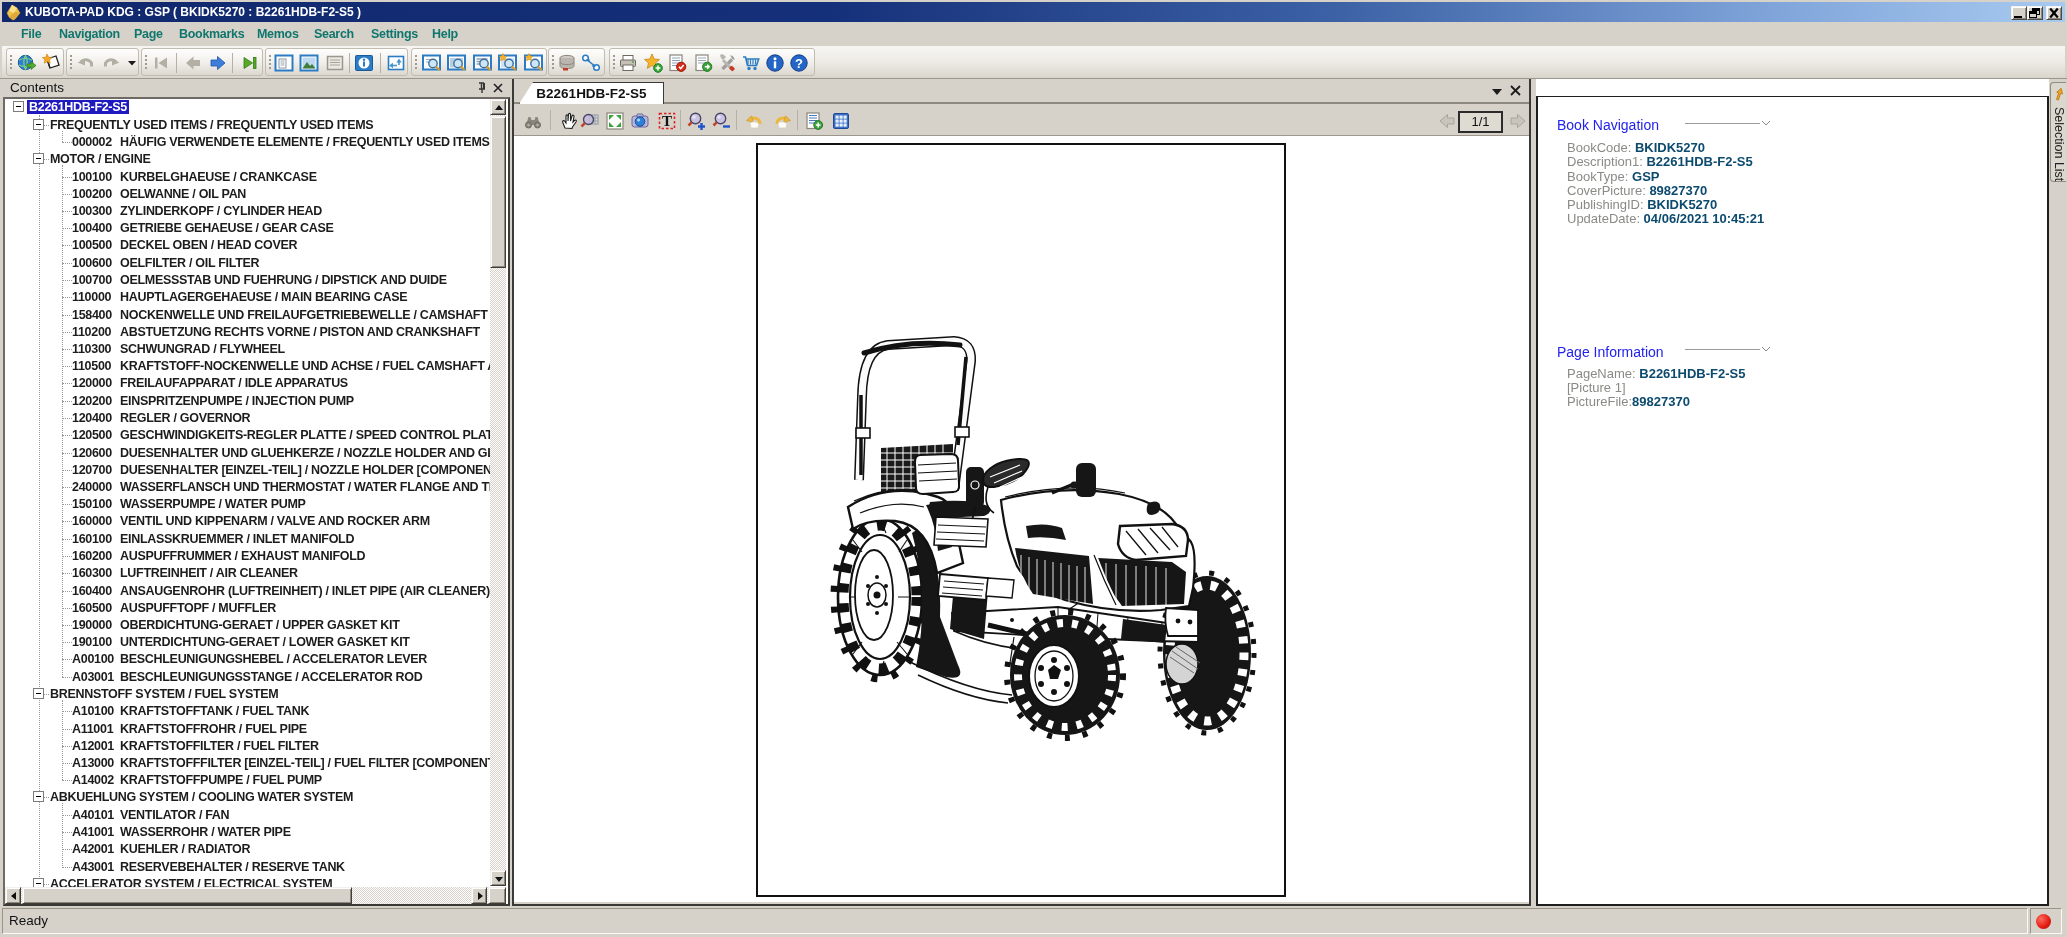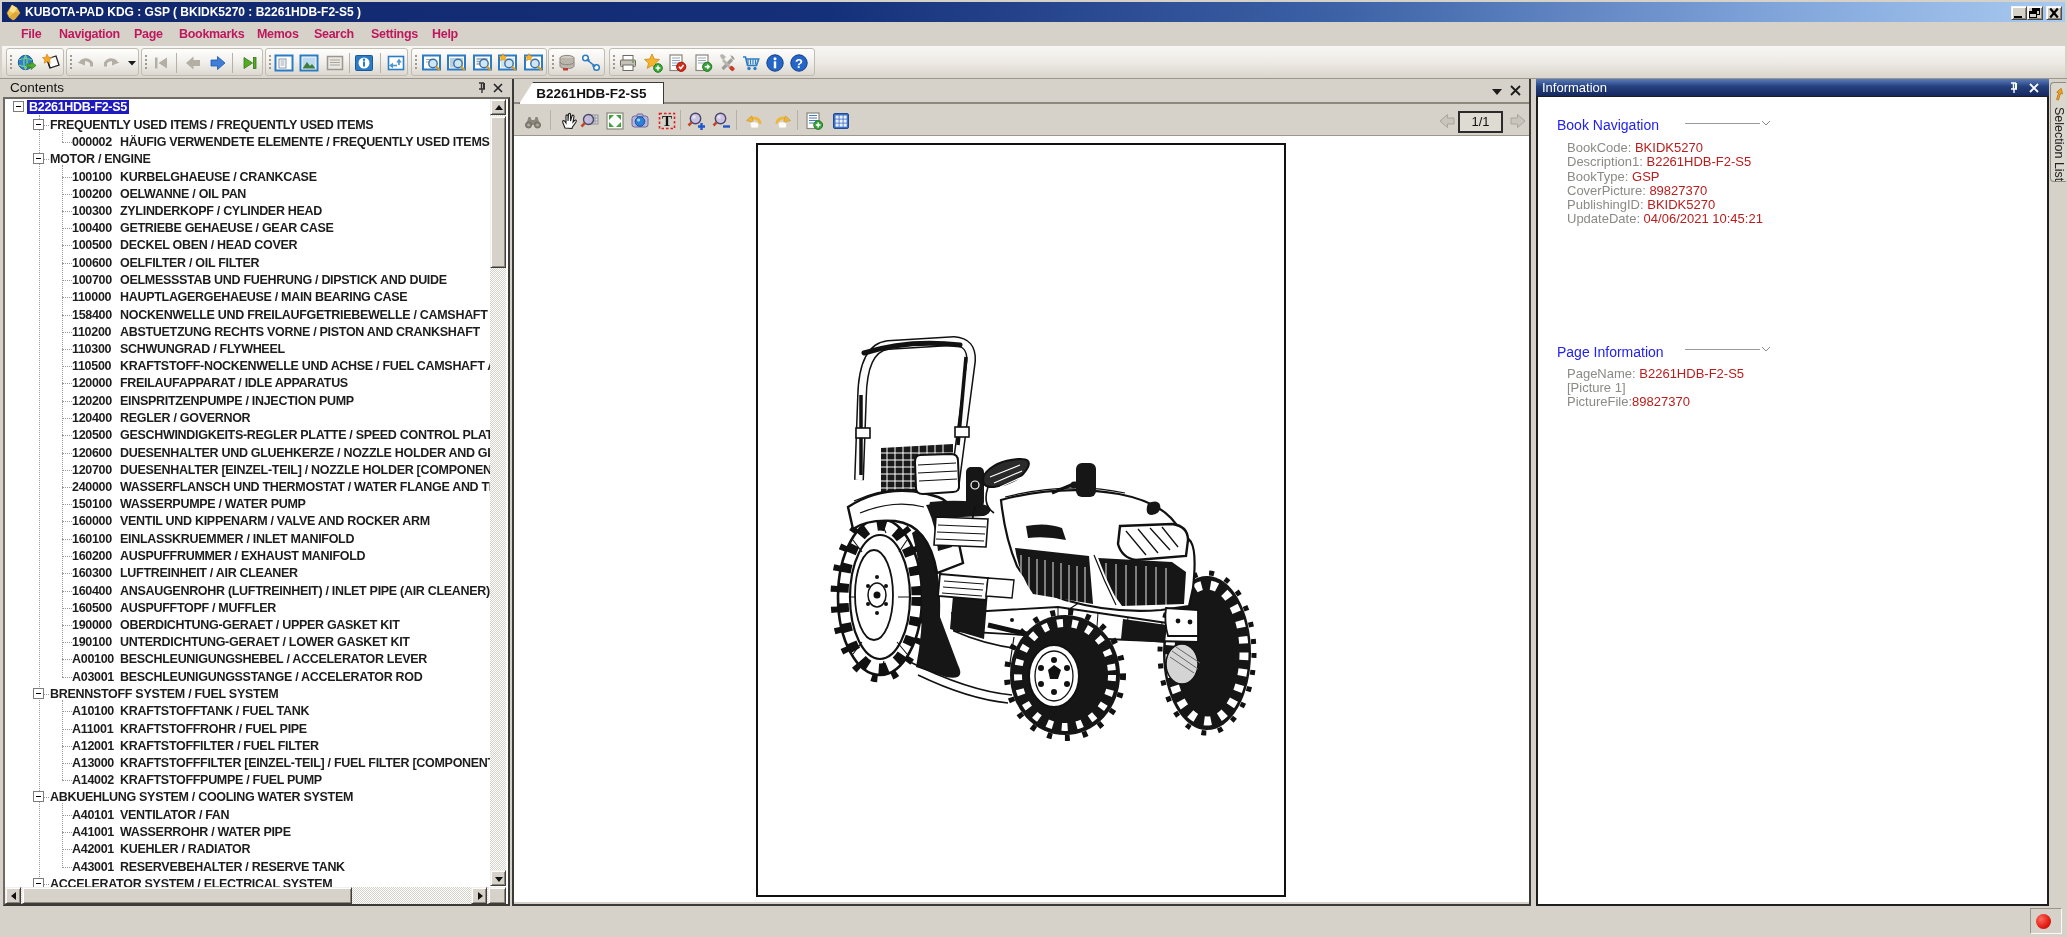--- a/index.html
+++ b/index.html
@@ -8,21 +8,21 @@
 .abs{position:absolute}
 
 #titlebar{position:absolute;left:2px;top:2px;right:2px;height:20px;
  background:linear-gradient(to right,#10276b 0%,#15307a 40%,#3d62a6 65%,#7da2d8 85%,#a8caf0 100%);}
 #titlebar .ttext{position:absolute;left:23px;top:3px;color:#fff;font-size:12px;font-weight:bold;letter-spacing:0;white-space:nowrap}
 .winbtn{position:absolute;top:4px;width:16px;height:14px;background:#d6d2c9;
  border:1px solid;border-color:#f5f3ef #4e4a45 #4e4a45 #f5f3ef;box-shadow:inset 1px 1px 0 #fff, inset -1px -1px 0 #8d897f;
  color:#000;font-size:10px;line-height:11px;text-align:center;font-weight:bold}
 
 #menubar{position:absolute;left:2px;top:22px;right:2px;height:24px;background:#d6d2c9}
-#menubar span{position:absolute;top:5px;font-size:12.5px;font-weight:700;letter-spacing:-0.3px;color:#be185d}
+#menubar span{position:absolute;top:5px;font-size:12.5px;font-weight:700;letter-spacing:-0.3px;color:#0f766e}
 
 #toolbar{position:absolute;left:2px;top:46px;right:2px;height:32px;
  background:linear-gradient(to bottom,#f7f6f3 0%,#ece9e3 55%,#d9d5cc 100%);}
 .island{position:absolute;top:2px;height:28px;border:1px solid #c0bcb2;border-radius:3px;
  background:linear-gradient(to bottom,#fefefd 0%,#f2f0ec 50%,#dcd8d0 100%);}
 .grip{position:absolute;left:3px;top:6px;width:2px;height:16px;background:repeating-linear-gradient(to bottom,#9e9a90 0 2px,transparent 2px 4px)}
 .tbi{position:absolute;top:4px;width:20px;height:20px}
 .tsep{position:absolute;top:4px;width:1px;height:20px;background:#b5b1a7}
 
 #mainsep{position:absolute;left:0;top:78px;width:2067px;height:1px;background:#9b978d}
@@ -53,21 +53,21 @@
 #page{position:absolute;left:242px;top:7px;width:530px;height:754px;background:#fff;border:2px solid #111}
 
 #rpanel{position:absolute;left:1536px;top:79px;width:513px;height:827px;background:#fff}
 #rp-head{position:absolute;left:0;top:0;width:100%;height:17px;
  background:linear-gradient(to bottom,#5c7cb8 0%,#24407e 45%,#16295e 100%);color:#fff}
 #rp-head .t{position:absolute;left:6px;top:1px;font-size:13px}
 #rp-body{position:absolute;left:0;top:17px;width:513px;height:810px;background:#fff;border:2px solid #1e1e1e;border-top:1px solid #1e1e1e}
 .sechead{position:absolute;font-size:14px;color:#2222ee}
 .secline{position:absolute;height:1px;background:#9a9a9a}
 .irow{position:absolute;font-size:13px;color:#8a8a86;white-space:nowrap}
-.irow b{color:#b91c1c;font-weight:400}
+.irow b{color:#0c4a6e;font-weight:700}
 
 #selstrip{position:absolute;left:2049px;top:79px;width:18px;height:827px;background:#d6d2c9}
 #seltab{position:absolute;left:2050px;top:82px;width:16px;height:100px;background:#dad7cf;border:1px solid #8f8b81;border-radius:4px 0 0 4px;border-right:none}
 #seltab .txt{position:absolute;left:1px;top:24px;font-size:12.5px;color:#222;writing-mode:vertical-rl;white-space:nowrap}
 
 #statusbar{position:absolute;left:0;top:906px;width:2067px;height:31px;background:#d6d2c9}
 .spanel{position:absolute;top:2px;height:26px;border:1px solid;border-color:#989488 #fbfaf7 #fbfaf7 #989488}
 </style>
 </head>
 <body>
@@ -657,30 +657,20 @@
                 <circle cx="283" cy="523" r="3"></circle>
  </g>
  <path d="M290,525 l6,-5 l7,5 l-3,9 h-8 z" fill="#111" stroke="none"></path>
 </g>
 </g>
 </svg>
       </div>
     </div>
 </div>
 <div id="rpanel">
-  <div id="rp-head">
-      <span class="t">Information</span>
-      <svg class="abs" style="left:472px;top:2px" width="13" height="14" viewBox="0 0 13 14">
-        <path d="M3,2 h5 M5.5,2 v6 M3,8 h6 M6,8 v4" stroke="#fff" stroke-width="1.4" fill="none"></path>
-        <path d="M8,2 v6" stroke="#fff" stroke-width="2"></path>
-      </svg>
-<svg class="abs" style="left:492px;top:3px" width="12" height="12" viewBox="0 0 12 12">
-        <path d="M2,2 L10,10 M10,2 L2,10" stroke="#fff" stroke-width="1.8"></path>
-      </svg>
-    </div>
   <div id="rp-body">
  <div class="sechead" style="left:19px;top:20px">Book Navigation</div>
  <div class="secline" style="left:147px;top:26px;width:75px"></div>
  <svg class="abs" style="left:222px;top:22px" width="12" height="8">
         <path d="M2,2 L6,6 L10,2" stroke="#8a8a8a" fill="none"></path>
       </svg>
  <div class="irow" style="left:29px;top:43px">BookCode: <b>BKIDK5270</b></div>
  <div class="irow" style="left:29px;top:57px">Description1: <b>B2261HDB-F2-S5</b></div>
  <div class="irow" style="left:29px;top:72px">BookType: <b>GSP</b></div>
  <div class="irow" style="left:29px;top:86px">CoverPicture: <b>89827370</b></div>
@@ -697,16 +687,19 @@
 </div>
 </div>
 <div id="selstrip"></div>
 <div id="seltab">
     <svg class="abs" style="left:2px;top:4px" width="12" height="16" viewBox="0 0 12 16">
       <path d="M6,1 L9,6 L7,6 L7,13 L5,13 L5,6 L3,6 z" fill="#f0a22c" stroke="#c07812" stroke-width="0.8" transform="rotate(18 6 8)"></path>
     </svg>
     <span class="txt">Selection List</span>
   </div>
 <div id="statusbar">
+ <div class="spanel" style="left:2px;width:2026px">
+      <span style="position:absolute;left:6px;top:4px;font-size:13.5px;color:#111">Ready</span>
+    </div>
  <div class="spanel" style="left:2030px;width:32px">
       <div style="position:absolute;left:5px;top:5px;width:15px;height:15px;border-radius:50%;background:radial-gradient(circle at 5px 5px,#ff6a5e,#e01b10 60%,#b00c04)"></div>
     </div>
 </div>
 
 </body></html>

